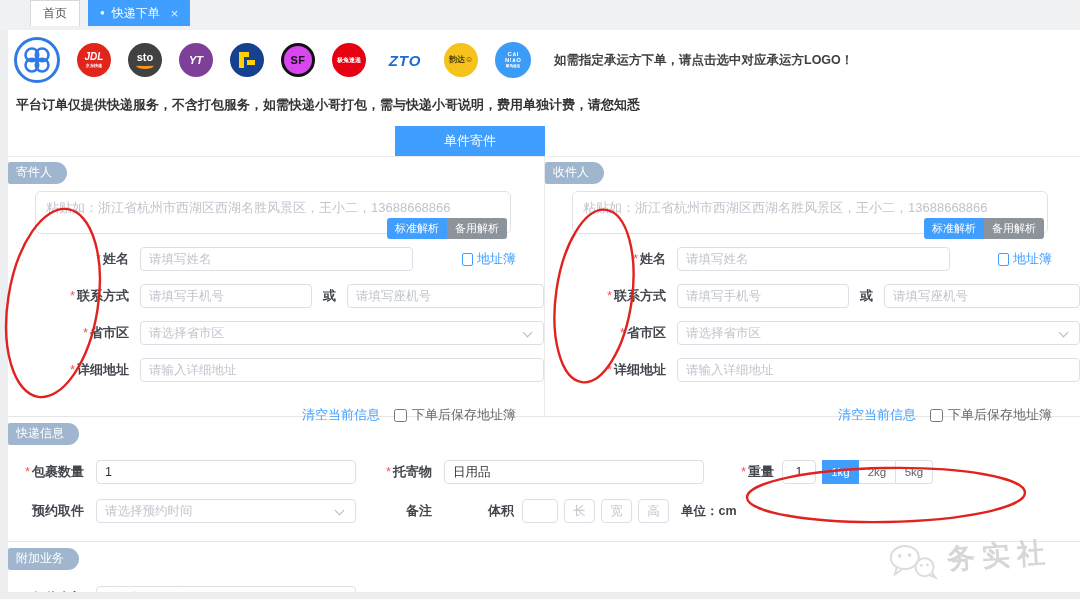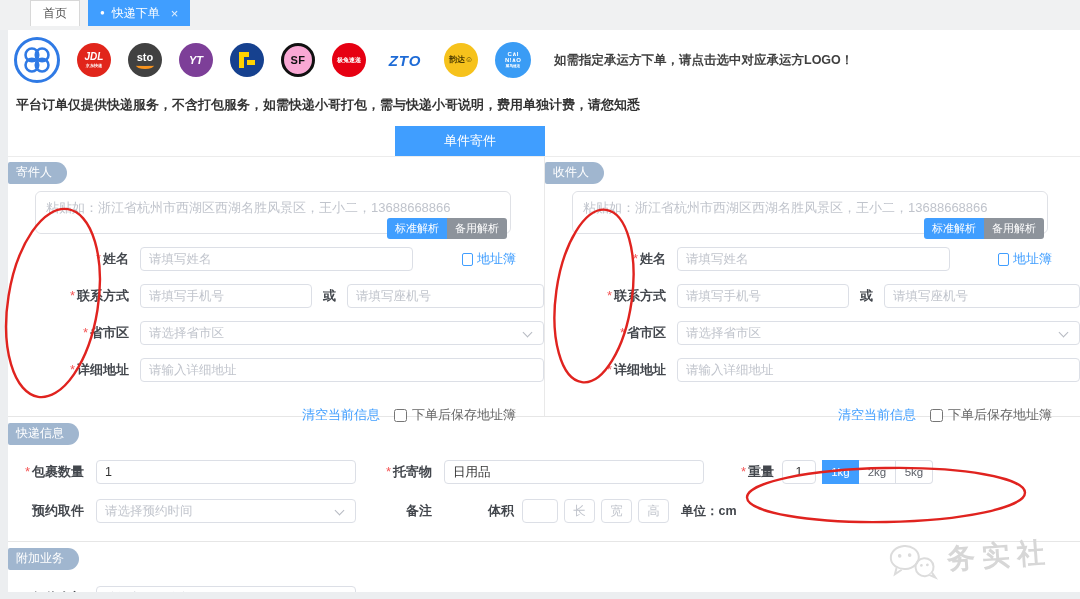--- a/index.html
+++ b/index.html
@@ -20,21 +20,21 @@
   
   .logo-row { display:flex; align-items:center; gap:17px; padding:7px 0 3px 6px; }
   .lg { border-radius:50%; flex:0 0 auto; display:flex; flex-direction:column; align-items:center; justify-content:center; cursor:pointer; line-height:1; }
   .lg-platform { width:46px; height:46px; background:#fff; border:3px solid #2f7ae5; }
   .lg-jd { width:34px; height:34px; background:#e1251b; color:#fff; font-weight:bold; font-style:italic; font-size:10px;text-align:center; }
   .lg-jd .sub { font-style:normal; font-size:6px; transform:scale(.68); margin-top:1px; }
   .lg-sto { width:34px; height:34px; background:#414141; color:#fff; font-weight:bold; font-size:11px; }
   .lg-sto .arc { width:18px; height:7px; border-bottom:3px solid #f7931e; border-radius:50%; margin-top:-1px; }
   .lg-yto { width:34px; height:34px; background:#7d3f98; color:#fff; font-weight:bold; font-style:italic; font-size:11px; }
   .lg-blueyellow { width:34px; height:34px; background:#16418f; }
-  .lg-sf { width:34px; height:34px; background:#f9a8d4; border:3px solid #111; color:#111; font-weight:bold; font-size:11px; letter-spacing:.5px; }
+  .lg-sf { width:34px; height:34px; background:#d946ef; border:3px solid #111; color:#111; font-weight:bold; font-size:11px; letter-spacing:.5px; }
   .lg-jt { width:34px; height:34px; background:#e60012; color:#fff; font-size:6px; font-weight:bold; }
   .lg-zto { width:44px; height:34px; border-radius:0; background:transparent; color:#1e6bd6; font-weight:bold; font-style:italic; font-size:15px; letter-spacing:1px; }
   .lg-yunda { width:34px; height:34px; background:#f6c21c; color:#4a3a00; font-weight:bold; font-size:8px; }
   .lg-cainiao { width:36px; height:36px; background:#3a9cf5; color:#fff; font-weight:bold; font-size:6px; }
   .lg-cainiao .sub { font-size:6px; transform:scale(.6); }
   .logo-tip { font-size:12.5px; font-weight:bold; color:#404040; margin-left:6px; }
 
   .notice2 { font-size:13px; font-weight:bold; color:#333; padding:10px 0 0 8px; }
 
   

